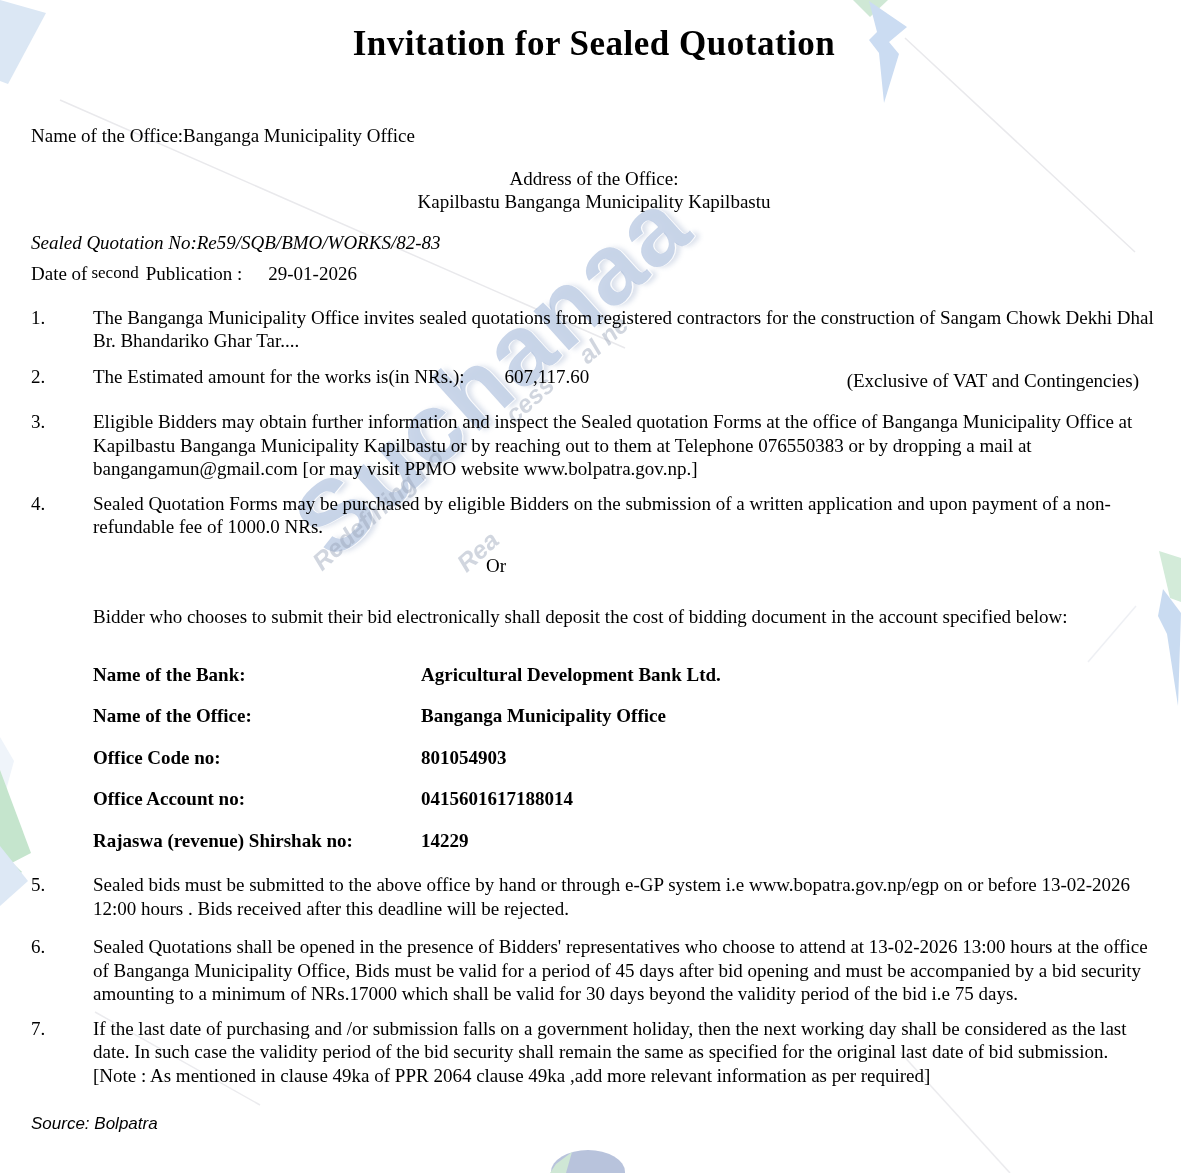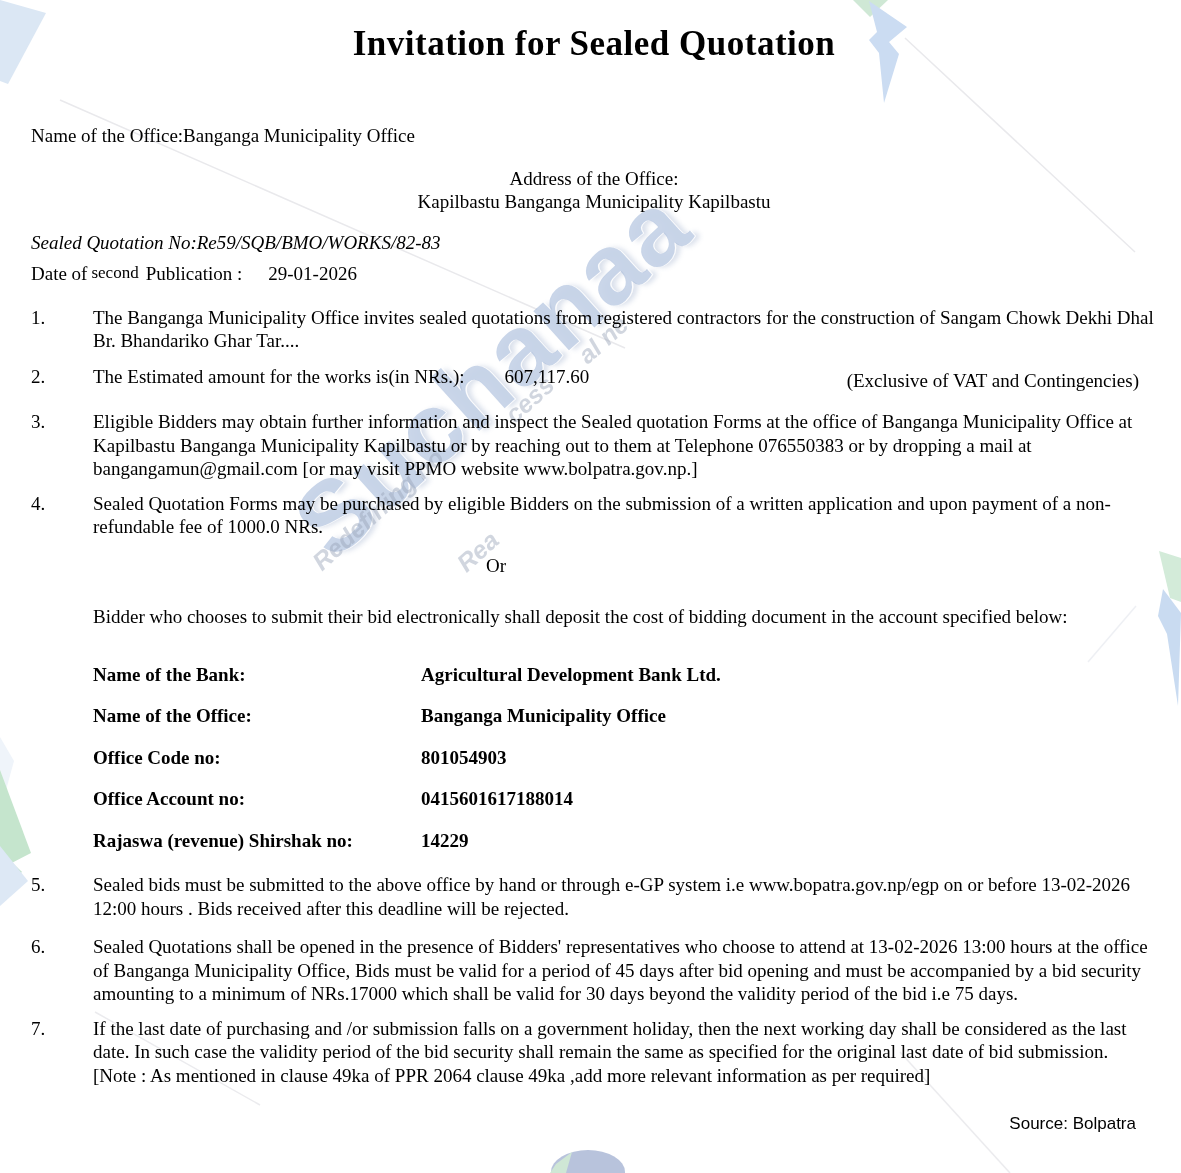--- a/index.html
+++ b/index.html
@@ -62,22 +62,22 @@
   .i7 { margin-top:11px; }
   .i2 .txt { display:flex; align-items:flex-start; }
   .amount { margin-left:40px; white-space:nowrap; }
   .vat-note { margin-left:auto; margin-right:18px; white-space:nowrap; position:relative; top:4px; }
   .or-line { margin-top:15px; padding-left:455px;font-family:Liberation Serif, serif; }
   .elec-line { margin-top:28px; padding-left:62px; }
   .bank { margin-top:34px; padding-left:62px;font-weight:bold; }
   .bank .row { display:flex; margin-bottom:18px; }
   .bank .lbl { flex:0 0 328px; }
   .src-line {
-    margin-top:25px; text-align:right; padding-right:21px;
-    font-family:"Liberation Sans", sans-serif; font-size:17px;
+    margin-top:25px; text-align:left; padding-right:21px;
+    font-family:"Liberation Sans", sans-serif; font-style:italic; font-size:17px;
   }
 </style>
 </head>
 <body>
 
 <div class="page">
 
   <div class="decor">
     <svg width="1181" height="1173" viewBox="0 0 1181 1173">
 

